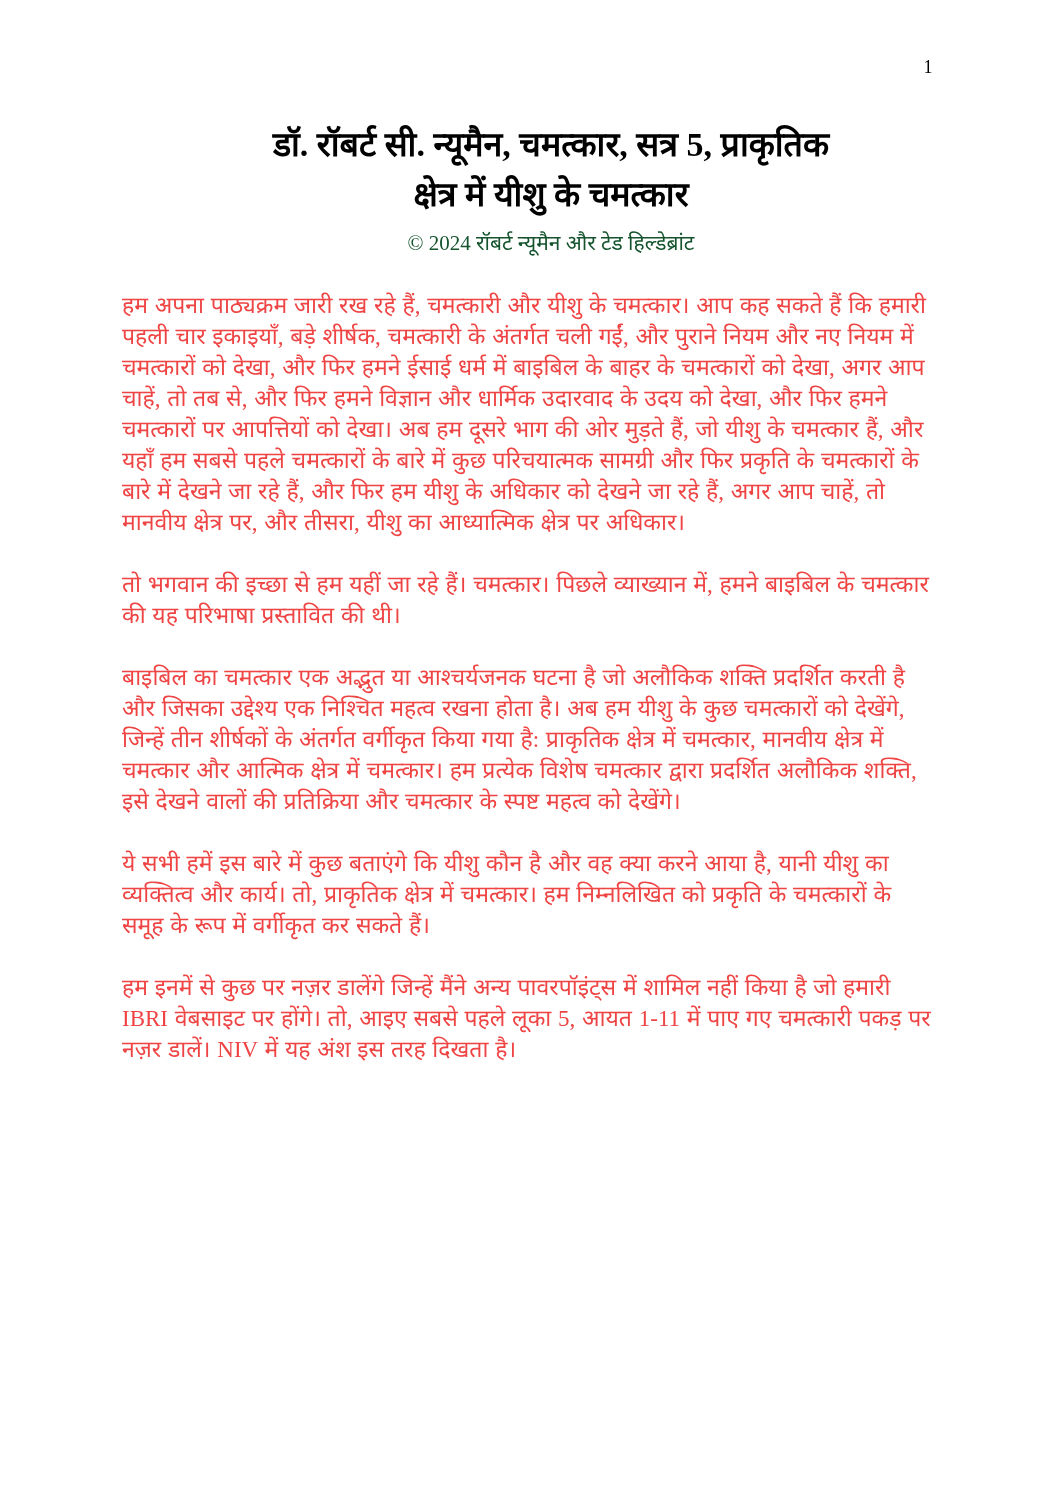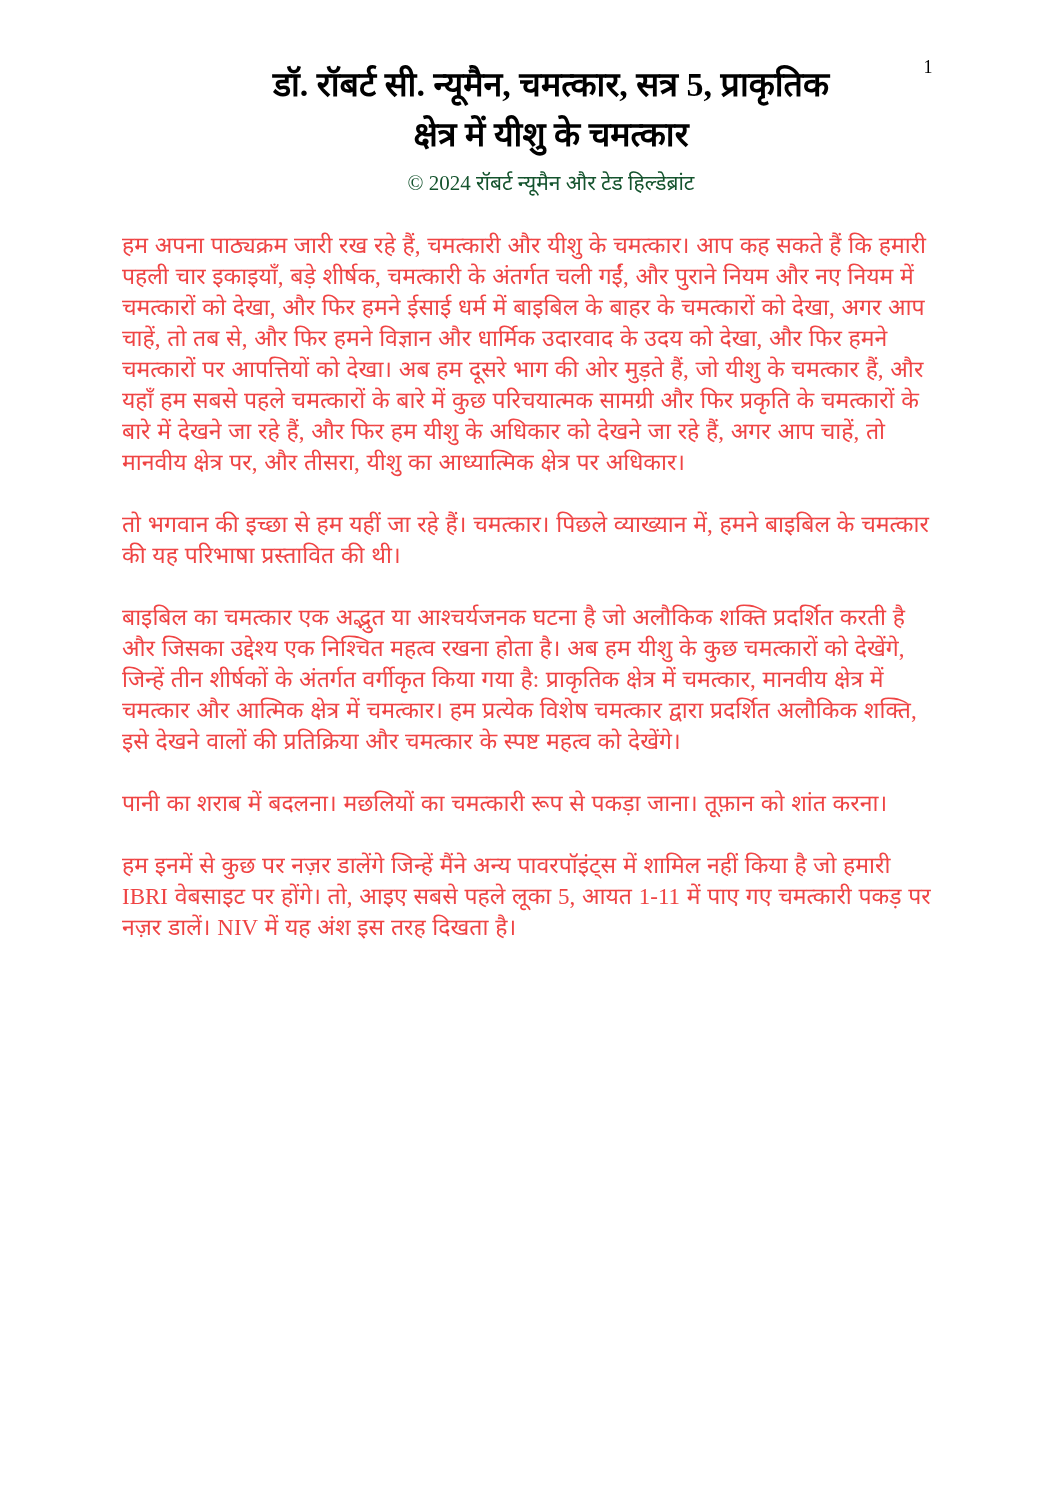--- a/index.html
+++ b/index.html
@@ -25,21 +25,21 @@
     position: absolute;
     top: 55px;
     left: 916px;
     width: 24px;
     font-size: 18px;
     line-height: 24px;
     text-align: center;
     color: #000000;
   }
   .doc-header {
-    padding-top: 60px;
+    padding-top: 120px;
     text-align: center;
     margin-left: 44px;
   }
   .doc-title {
     margin: 0 auto;
     width: 820px;
     font-size: 34px;
     font-weight: bold;
     line-height: 50px;
     color: #000000;
@@ -79,17 +79,17 @@
       <span class="title-line">डॉ. रॉबर्ट सी. न्यूमैन, चमत्कार, सत्र 5, प्राकृतिक</span>
       <span class="title-line">क्षेत्र में यीशु के चमत्कार</span>
     </h1>
     <div class="doc-copyright">© 2024 रॉबर्ट न्यूमैन और टेड हिल्डेब्रांट</div>
   </div>
 
   <div class="doc-body">
     <p>हम अपना पाठ्यक्रम जारी रख रहे हैं, चमत्कारी और यीशु के चमत्कार। आप कह सकते हैं कि हमारी पहली चार इकाइयाँ, बड़े शीर्षक, चमत्कारी के अंतर्गत चली गईं, और पुराने नियम और नए नियम में चमत्कारों को देखा, और फिर हमने ईसाई धर्म में बाइबिल के बाहर के चमत्कारों को देखा, अगर आप चाहें, तो तब से, और फिर हमने विज्ञान और धार्मिक उदारवाद के उदय को देखा, और फिर हमने चमत्कारों पर आपत्तियों को देखा। अब हम दूसरे भाग की ओर मुड़ते हैं, जो यीशु के चमत्कार हैं, और यहाँ हम सबसे पहले चमत्कारों के बारे में कुछ परिचयात्मक सामग्री और फिर प्रकृति के चमत्कारों के बारे में देखने जा रहे हैं, और फिर हम यीशु के अधिकार को देखने जा रहे हैं, अगर आप चाहें, तो मानवीय क्षेत्र पर, और तीसरा, यीशु का आध्यात्मिक क्षेत्र पर अधिकार।</p>
     <p>तो भगवान की इच्छा से हम यहीं जा रहे हैं। चमत्कार। पिछले व्याख्यान में, हमने बाइबिल के चमत्कार की यह परिभाषा प्रस्तावित की थी।</p>
     <p>बाइबिल का चमत्कार एक अद्भुत या आश्चर्यजनक घटना है जो अलौकिक शक्ति प्रदर्शित करती है और जिसका उद्देश्य एक निश्चित महत्व रखना होता है। अब हम यीशु के कुछ चमत्कारों को देखेंगे, जिन्हें तीन शीर्षकों के अंतर्गत वर्गीकृत किया गया है: प्राकृतिक क्षेत्र में चमत्कार, मानवीय क्षेत्र में चमत्कार और आत्मिक क्षेत्र में चमत्कार। हम प्रत्येक विशेष चमत्कार द्वारा प्रदर्शित अलौकिक शक्ति, इसे देखने वालों की प्रतिक्रिया और चमत्कार के स्पष्ट महत्व को देखेंगे।</p>
-    <p>पानी का शराब में बदलना। मछलियों का चमत्कारी रूप से पकड़ा जाना। तूफ़ान को शांत करना।</p>
+    <p>ये सभी हमें इस बारे में कुछ बताएंगे कि यीशु कौन है और वह क्या करने आया है, यानी यीशु का व्यक्तित्व और कार्य। तो, प्राकृतिक क्षेत्र में चमत्कार। हम निम्नलिखित को प्रकृति के चमत्कारों के समूह के रूप में वर्गीकृत कर सकते हैं।</p>
     <p>हम इनमें से कुछ पर नज़र डालेंगे जिन्हें मैंने अन्य पावरपॉइंट्स में शामिल नहीं किया है जो हमारी IBRI वेबसाइट पर होंगे। तो, आइए सबसे पहले लूका 5, आयत 1-11 में पाए गए चमत्कारी पकड़ पर नज़र डालें। NIV में यह अंश इस तरह दिखता है।</p>
   </div>
 
 </div>
 
 </body></html>

